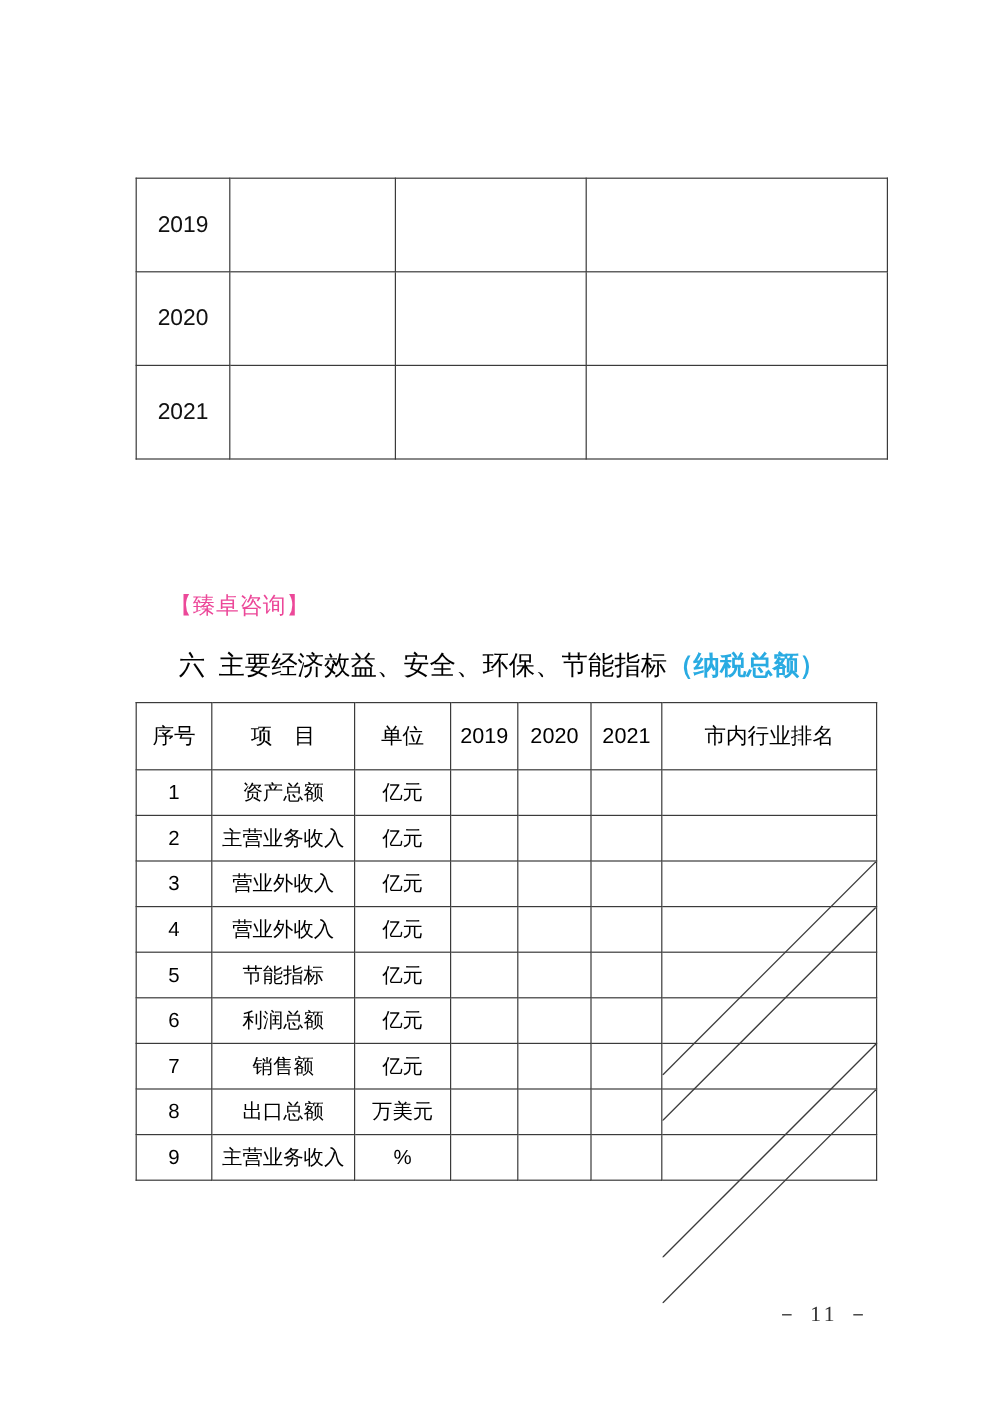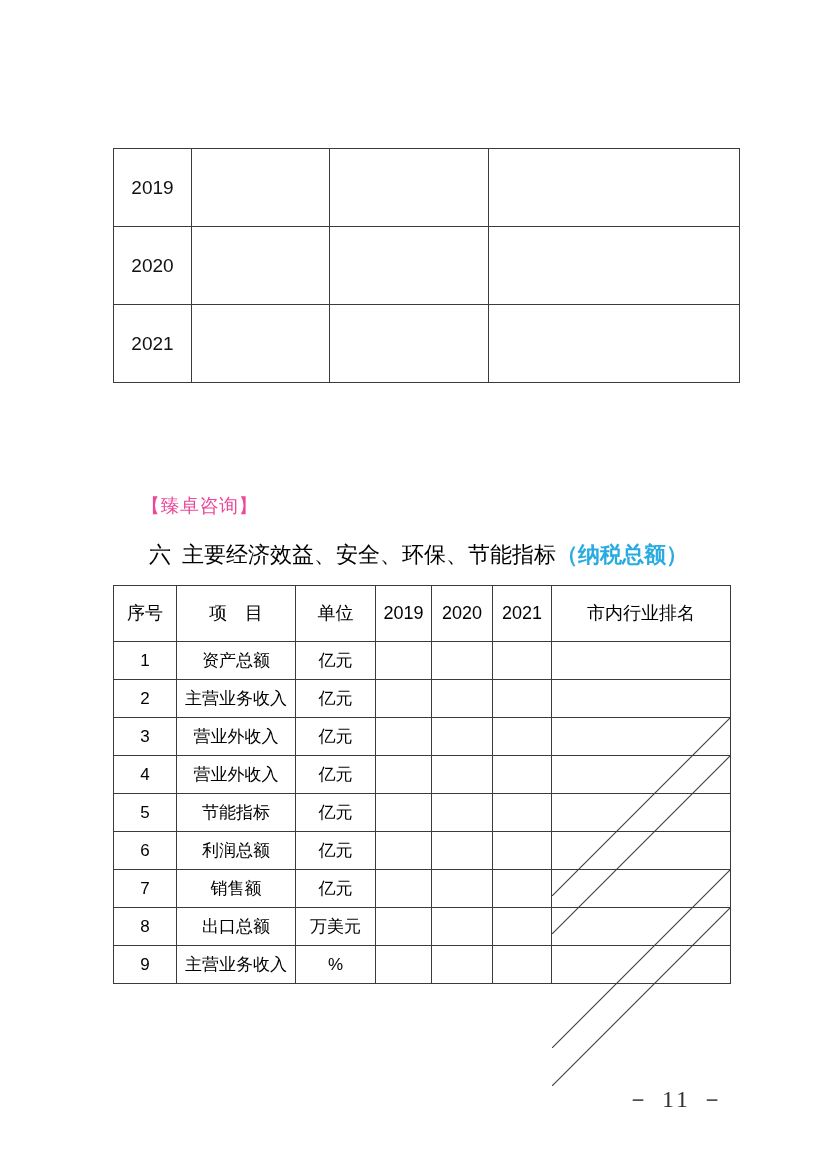--- a/index.html
+++ b/index.html
@@ -139,21 +139,21 @@
   }
 
   
   .footer-page {
     position: absolute;
     left: 0;
     top: 1083px;
     width: 727px;
     text-align: right;
     font-family: "Liberation Serif", "DejaVu Serif", serif;
-    font-size: 24px;
+    font-size: 18px;
     color: #333;
     letter-spacing: 3px;
   }
 </style>
 </head>
 <body>
 
 <div class="page">
 
   <table class="table-years">

